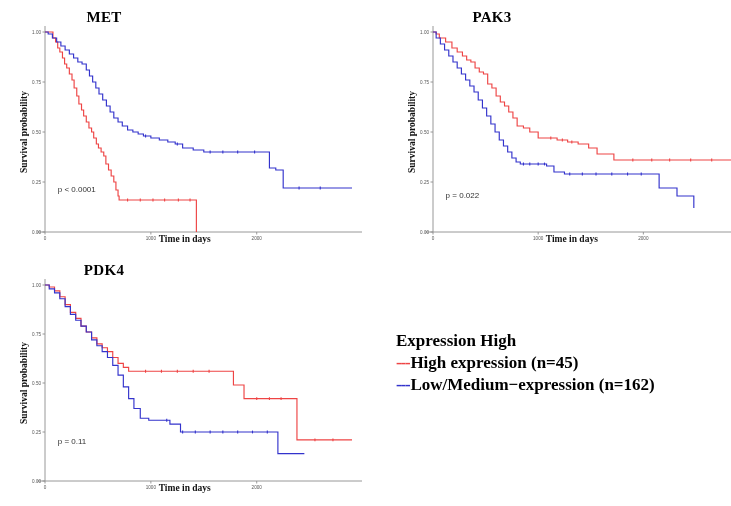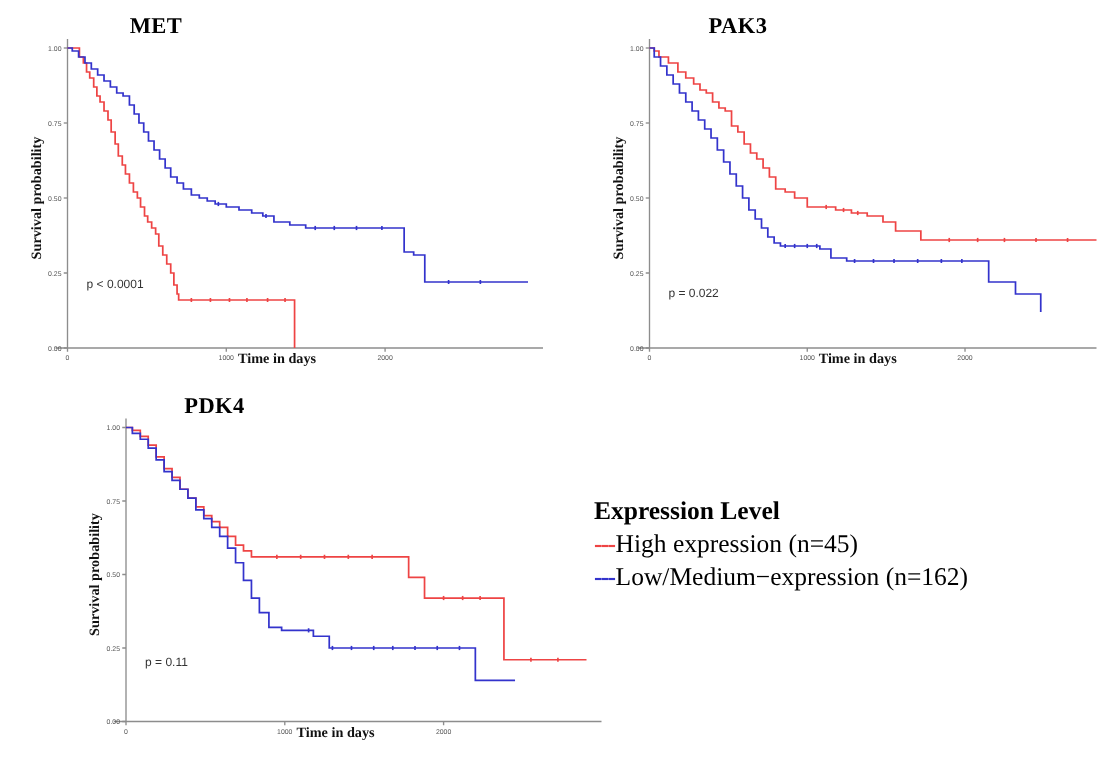--- a/index.html
+++ b/index.html
@@ -18,21 +18,21 @@
     position: absolute;
     inset: 0;
     width: 731px;
     height: 506px;
   }
   .panel {
     position: absolute;
   }
   #panel-met   { left: 0px;   top: 0px;   width: 370px; height: 255px; }
   #panel-pak3  { left: 408px; top: 0px;   width: 345px; height: 255px; }
-  #panel-pdk4  { left: 0px;   top: 253px; width: 370px; height: 253px; margin-left: 39px; }
+  #panel-pdk4  { left: 0px;   top: 253px; width: 370px; height: 253px; }
   #legend-box  { left: 396px; top: 330px; width: 335px; height: 80px; }
 
   svg.plot { display: block; }
 
   .axis-line {
     stroke: #8d8d8d;
     stroke-width: 0.9;
     fill: none;
   }
   .tick-line {
@@ -106,21 +106,21 @@
     line-height: 1.28;
   }
   .legend-dash {
     font-size: 17px;
     font-weight: 700;
     letter-spacing: -1.2px;
     margin-right: 1px;
   }
   .legend-label {
     font-size: 17px;
-    font-weight: 400;
+    font-weight: 700;
     color: #000000;
   }
 </style>
 </head>
 <body>
 
 <div class="figure">
 
   <div class="panel" id="panel-met">
     <svg class="plot" id="svg-met" width="370" height="255" viewBox="0 0 370 255">
@@ -253,21 +253,21 @@
         <line class="censor-mark" x1="210.14482758620687" y1="177.6" x2="210.14482758620687" y2="180.4" stroke="#3333cc"></line>
         <line class="censor-mark" x1="222.848275862069" y1="177.6" x2="222.848275862069" y2="180.4" stroke="#3333cc"></line>
         <line class="censor-mark" x1="237.6689655172414" y1="177.6" x2="237.6689655172414" y2="180.4" stroke="#3333cc"></line>
         <line class="censor-mark" x1="252.4896551724138" y1="177.6" x2="252.4896551724138" y2="180.4" stroke="#3333cc"></line>
         <line class="censor-mark" x1="267.3103448275862" y1="177.6" x2="267.3103448275862" y2="180.4" stroke="#3333cc"></line>
         <text class="pvalue-text" x="57.70344827586207" y="190.76">p = 0.11</text>
       </svg>
   </div>
 
   <div class="panel legend" id="legend-box">
-    <div class="legend-title">Expression Level</div>
+    <div class="legend-title">Expression High</div>
     <div class="legend-row">
       <span class="legend-dash" style="color: rgb(238, 68, 68);">---</span>
       <span class="legend-label">High expression (n=45)</span>
     </div>
     <div class="legend-row">
       <span class="legend-dash" style="color: rgb(51, 51, 204);">---</span>
       <span class="legend-label">Low/Medium−expression (n=162)</span>
     </div>
   </div>
 

